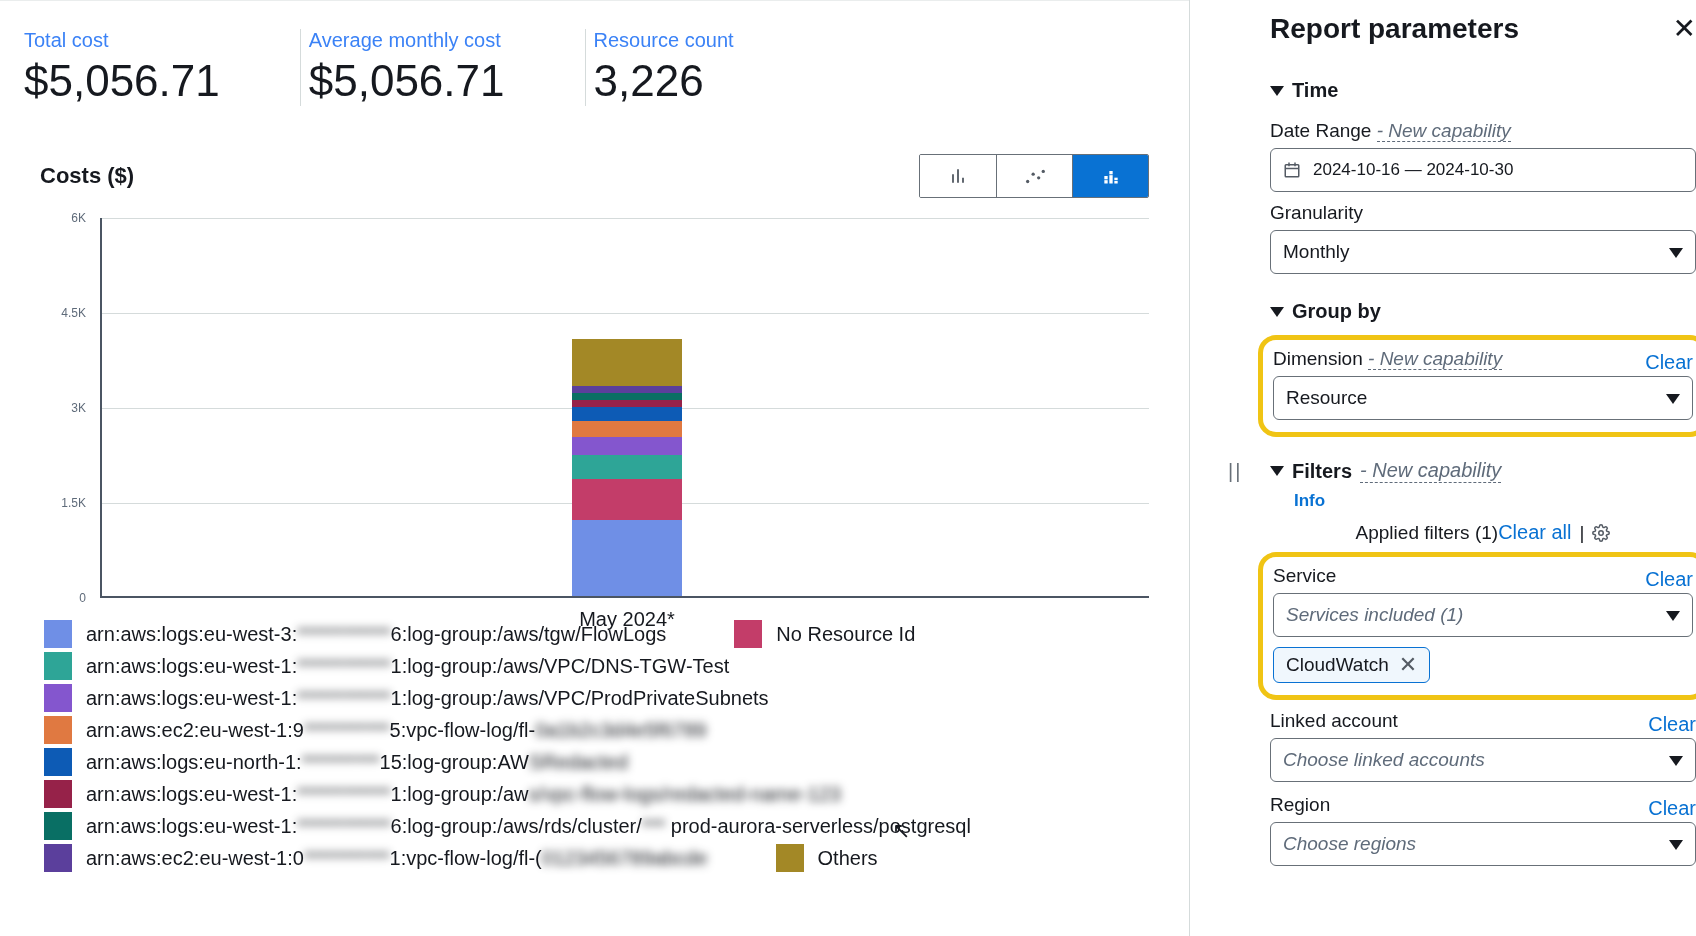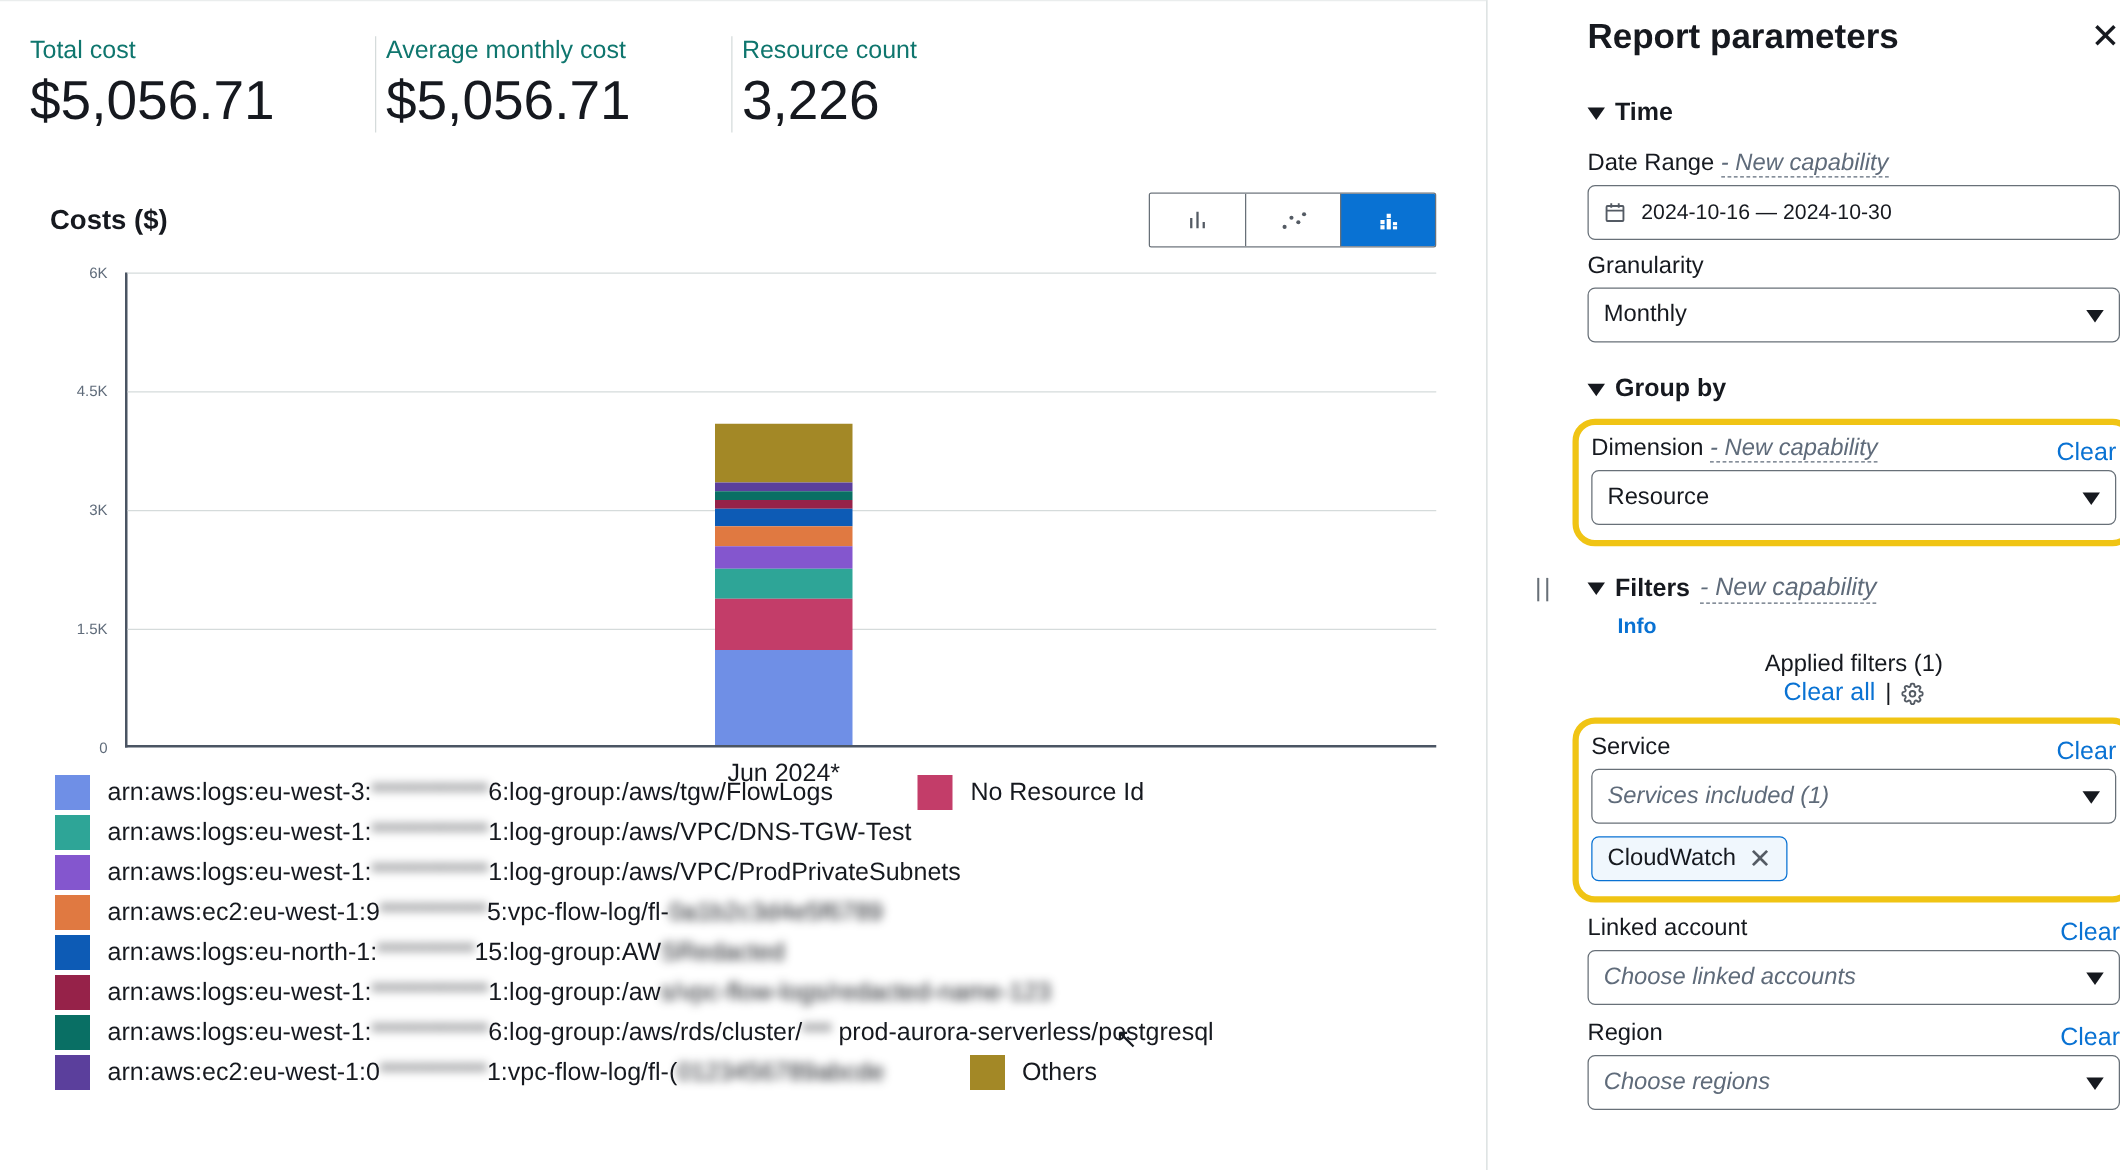--- a/index.html
+++ b/index.html
@@ -28,21 +28,21 @@
     gap: 0;
     border-top: 1px solid #eaeded;
   }
   .summary-card {
     flex: 0 0 auto;
     padding-right: 80px;
     padding-left: 8px;
     border-left: 1px solid #d5dbdb;
   }
   .summary-card:first-child { border-left: none; padding-left: 0; }
-  .summary-label { font-size: 20px; color: #0f766e; margin-bottom: 4px; font-weight: 400; }
+  .summary-label { font-size: 20px; color: #3b82f6; margin-bottom: 4px; font-weight: 400; }
   .summary-value { font-size: 44px; font-weight: 400; color: #16191f; }
   .chart-area {
     padding: 30px 40px 0 40px;
   }
   .chart-header {
     display: flex;
     justify-content: space-between;
     align-items: center;
     margin-bottom: 20px;
   }
@@ -246,21 +246,20 @@
     color: #16191f;
     margin-top: 10px;
   }
   .tag-chip .x { color: #545b64; font-size: 22px; cursor: pointer; line-height: 1; }
   .applied-row {
     display: flex;
     justify-content: center;
     align-items: center;
     margin: 10px 0 8px 0;
     font-size: 19px;
-    flex-direction: column;
   }
   .applied-right {
     display: flex;
     align-items: center;
     gap: 8px;
   }
   .gear {
     width: 18px; height: 18px; color: #545b64;
   }
   .cal-icon { color: #5f6b7a; font-size: 18px; }
@@ -352,21 +351,21 @@
             <div class="seg" title="No Resource Id: 650" style="height: 41.1667px; background: rgb(195, 61, 105);"></div>
             <div class="seg" title="arn:aws:logs:eu-west-1:************1:log-group:/aws/VPC/DNS-TGW-Test: 380" style="height: 24.0667px; background: rgb(46, 165, 151);"></div>
             <div class="seg" title="arn:aws:logs:eu-west-1:************1:log-group:/aws/VPC/ProdPrivateSubnets: 280" style="height: 17.7333px; background: rgb(132, 86, 206);"></div>
             <div class="seg" title="arn:aws:ec2:eu-west-1:************5:vpc-flow-log/fl-****************: 250" style="height: 15.8333px; background: rgb(224, 121, 65);"></div>
             <div class="seg" title="arn:aws:logs:eu-north-1:***********15:log-group:AW*********: 220" style="height: 13.9333px; background: rgb(13, 91, 181);"></div>
             <div class="seg" title="arn:aws:logs:eu-west-1:************1:log-group:/aw*****************************: 120" style="height: 7.6px; background: rgb(150, 34, 73);"></div>
             <div class="seg" title="arn:aws:logs:eu-west-1:************6:log-group:/aws/rds/cluster/*** prod-aurora-serverless/postgresql: 110" style="height: 6.96667px; background: rgb(9, 111, 100);"></div>
             <div class="seg" title="arn:aws:ec2:eu-west-1:0***********1:vpc-flow-log/fl-(**************: 100" style="height: 6.33333px; background: rgb(91, 63, 156);"></div>
             <div class="seg" title="Others: 750" style="height: 47.5px; background: rgb(163, 136, 38);"></div>
           </div>
-          <div class="x-label" style="left: 525px;">Jun 2024*</div>
+          <div class="x-label" style="left: 525px;">May 2024*</div>
         </div>
     </div>
   </div>
 
   <div class="legend" id="legend">
       <div class="legend-row">
         <span class="legend-item">
           <span class="swatch" style="background: rgb(111, 143, 230);"></span>
           <span>arn:aws:logs:eu-west-3:<span class="blur">************</span>6:log-group:/aws/tgw/FlowLogs</span>
         </span>

